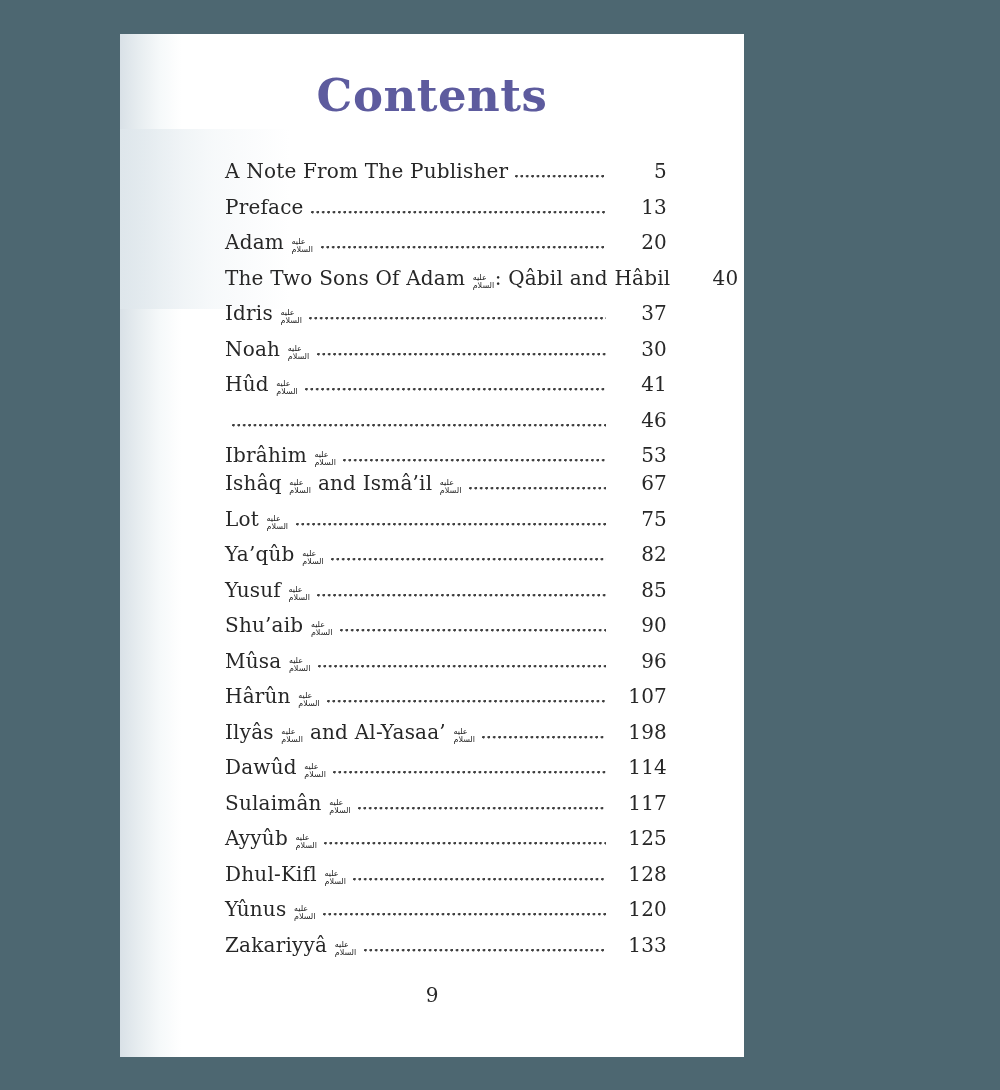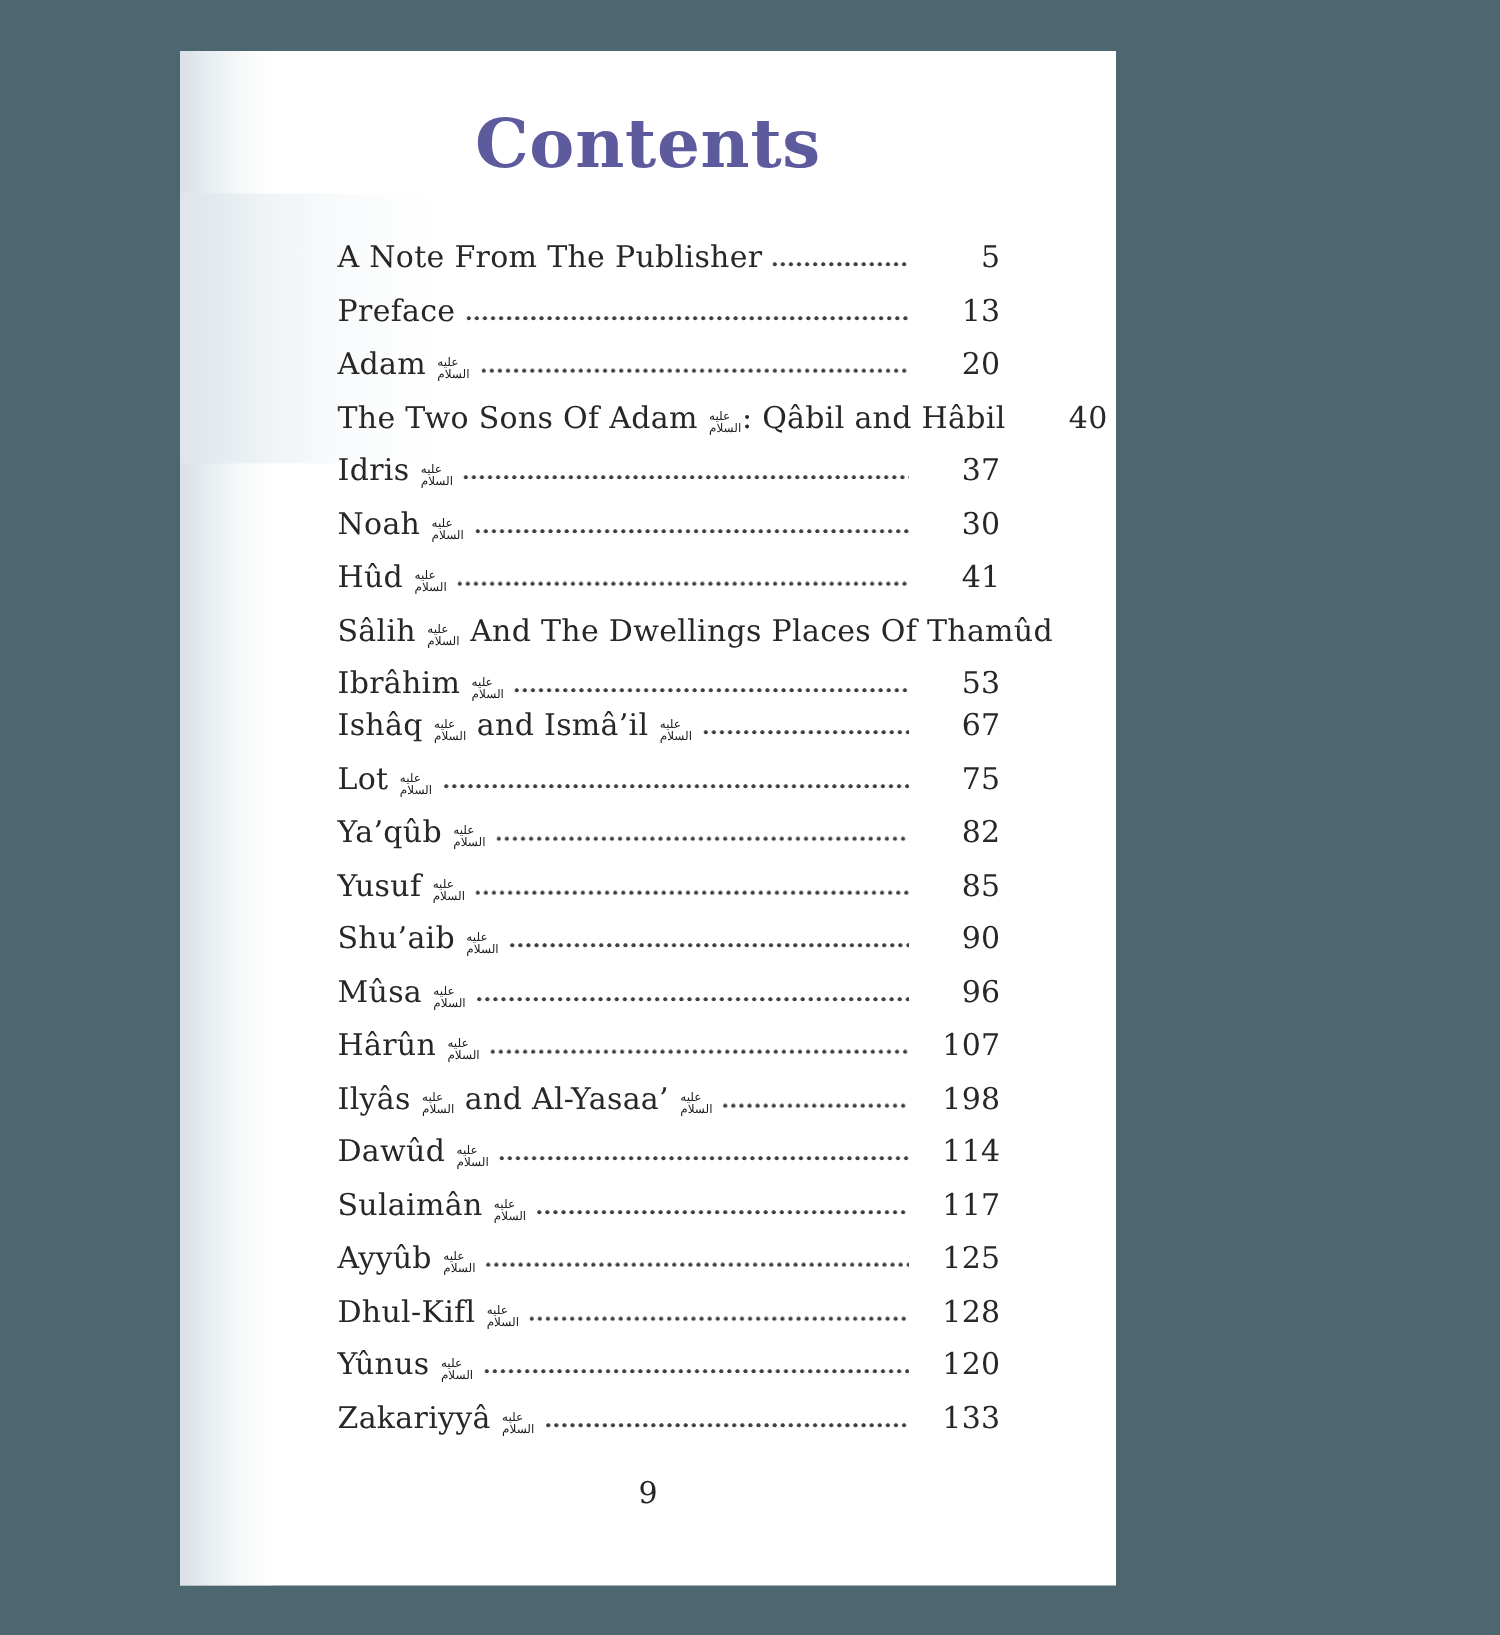--- a/index.html
+++ b/index.html
@@ -146,21 +146,20 @@
           <span class="toc-entry-label">Noah <span class="as-mark">عليه<br>السلام</span></span>
           <span class="toc-leader"></span>
           <span class="toc-page-num">30</span>
         </div>
         <div class="toc-row">
           <span class="toc-entry-label">Hûd <span class="as-mark">عليه<br>السلام</span></span>
           <span class="toc-leader"></span>
           <span class="toc-page-num">41</span>
         </div>
         <div class="toc-row">
-          <span class="toc-entry-label">Sâlih <span class="as-mark">عليه<br>السلام</span> And The Dwellings Places Of Thamûd</span>
           <span class="toc-leader"></span>
           <span class="toc-page-num">46</span>
         </div>
         <div class="toc-row">
           <span class="toc-entry-label">Ibrâhim <span class="as-mark">عليه<br>السلام</span></span>
           <span class="toc-leader"></span>
           <span class="toc-page-num">53</span>
         </div>
         <div class="toc-row">
           <span class="toc-entry-label">Ishâq <span class="as-mark">عليه<br>السلام</span> and Ismâ’il <span class="as-mark">عليه<br>السلام</span></span>

